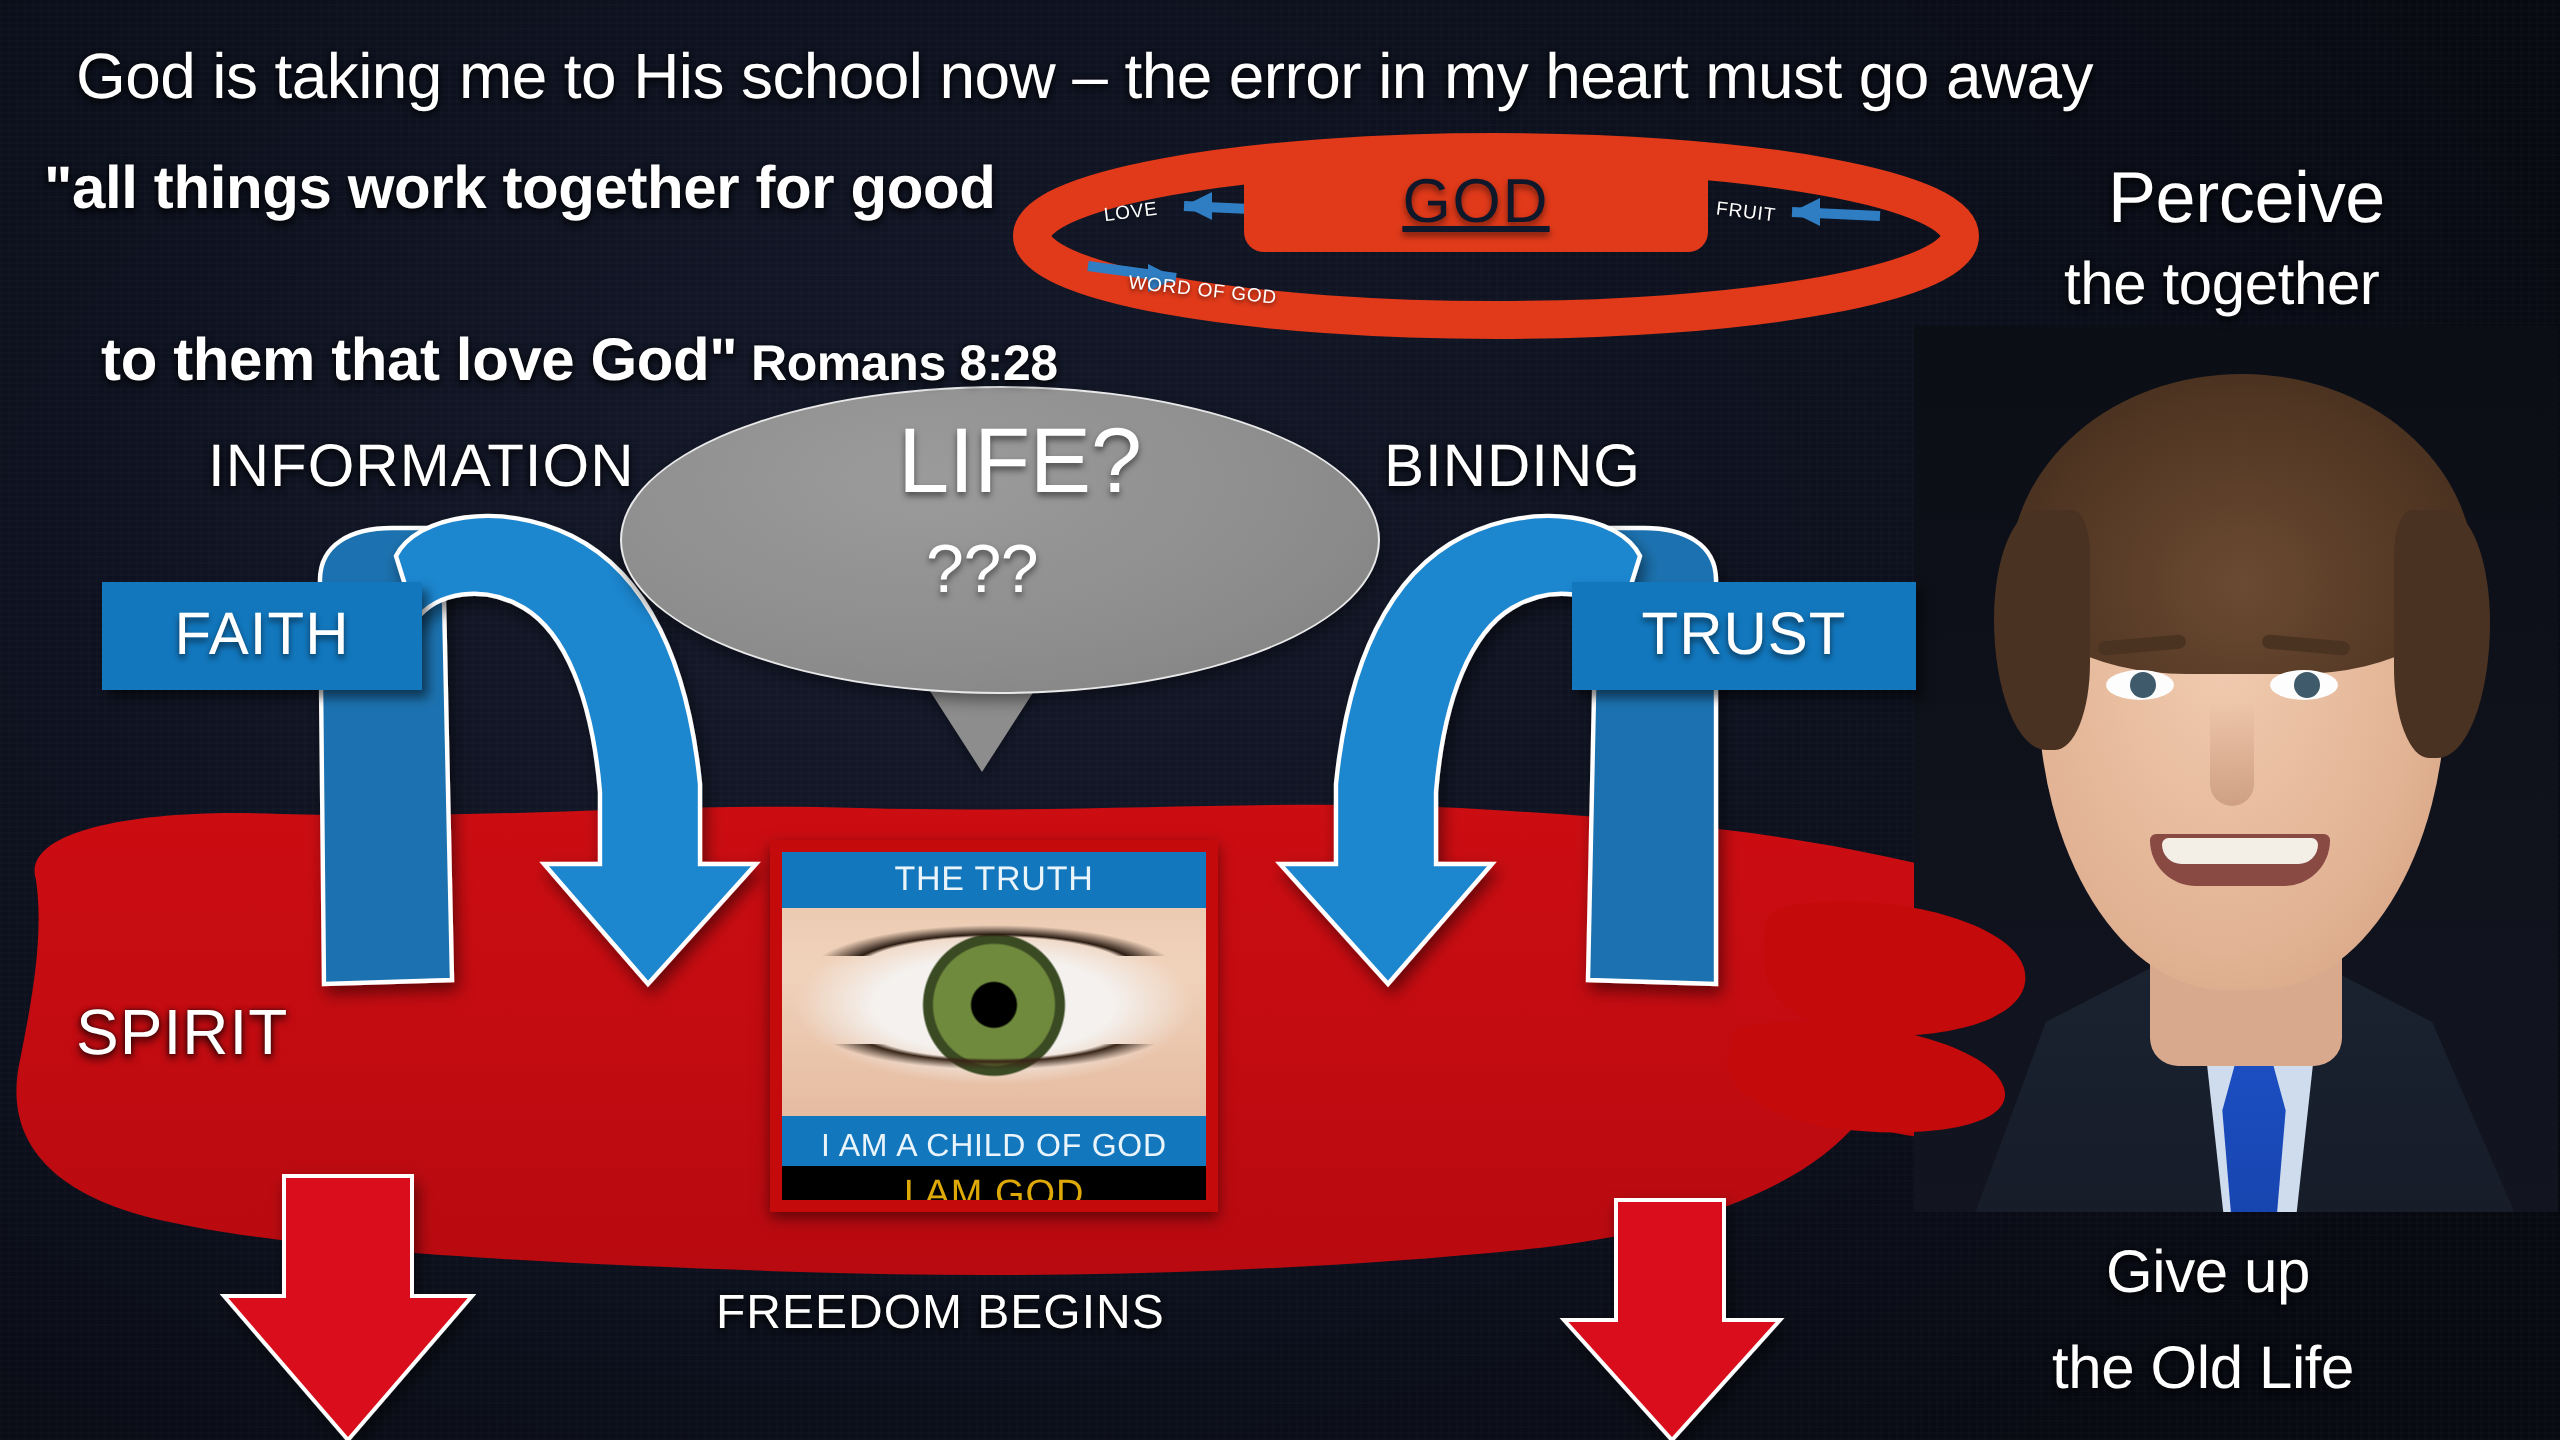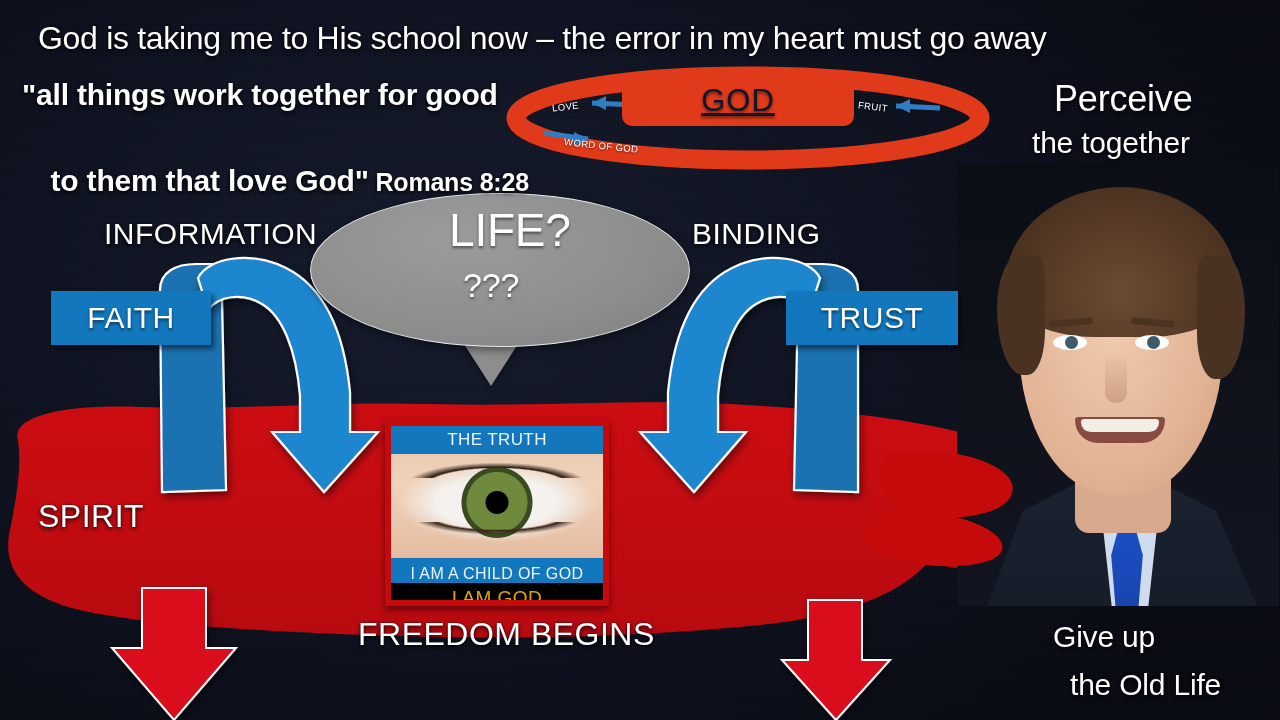--- a/index.html
+++ b/index.html
@@ -41,26 +41,26 @@
     letter-spacing: -0.3px;
   }
   #verse-1 { left: 22px; top: 78px; font-size: 30px; font-weight: 700; }
   #verse-2 { left: 18px; top: 130px; font-size: 30px; font-weight: 700; }
   #verse-2 .ref { font-size: 25px; font-weight: 700; margin-top: 28px; }
 
   #perceive-1 { left: 1054px; top: 78px; font-size: 36px; font-weight: 400; }
   #perceive-2 { left: 1032px; top: 126px; font-size: 30px; font-weight: 400; }
 
   #giveup-1 { left: 1053px; top: 620px; font-size: 30px; font-weight: 400; }
-  #giveup-2 { left: 1026px; top: 668px; font-size: 30px; font-weight: 400; margin-left: 44px; }
+  #giveup-2 { left: 1026px; top: 668px; font-size: 30px; font-weight: 400; }
 
   #label-information { left: 104px; top: 217px; font-size: 30px; letter-spacing: 0.5px; }
   #label-binding     { left: 692px; top: 217px; font-size: 30px; letter-spacing: 0.5px; }
   #label-spirit      { left: 38px;  top: 498px; font-size: 32px; letter-spacing: 0.5px; }
-  #label-freedom     { left: 358px; top: 616px; font-size: 32px; letter-spacing: 0.5px; }
+  #label-freedom     { left: 358px; top: 643px; font-size: 24px; letter-spacing: 0.5px; }
   #god-box {
     position: absolute;
     left: 622px; top: 76px;
     width: 232px; height: 50px;
     background: #e03a1a;
     border-radius: 10px;
     display: flex; align-items: center; justify-content: center;
   }
   #god-box span {
     font-size: 31px; color: #0f172a; letter-spacing: 1px;

